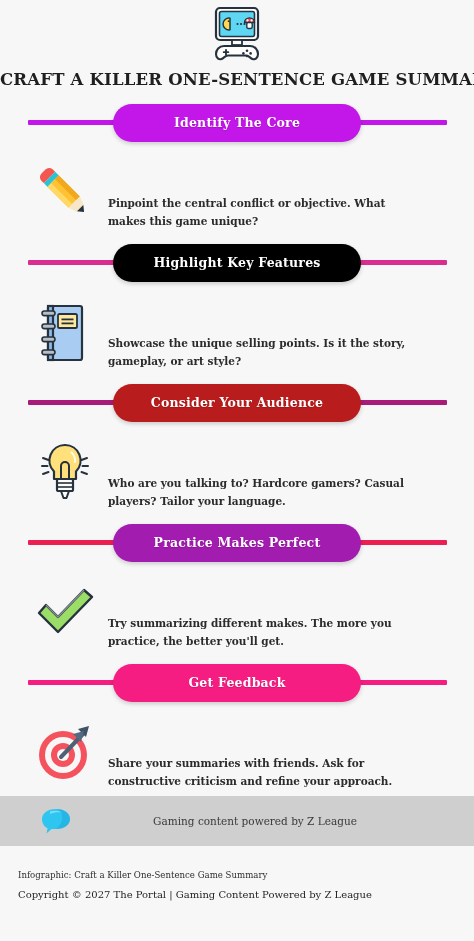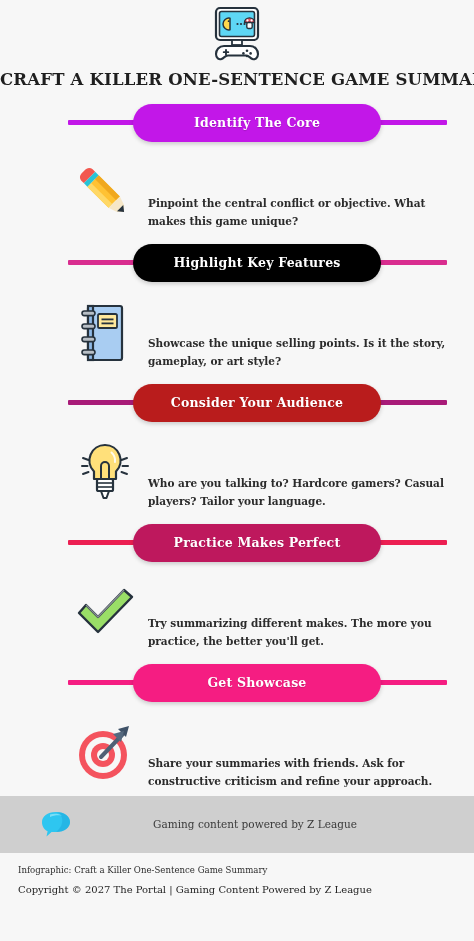--- a/index.html
+++ b/index.html
@@ -49,21 +49,20 @@
   }
 
   
   .steps {
     margin-top: 14px;
     flex: 0 0 auto;
   }
   .step {
     position: relative;
     height: 140px;
-    margin-left: 40px;
   }
   .step:last-child { height: 128px; }
 
   
   .banner {
     position: relative;
     height: 38px;
     display: flex;
     align-items: center;
     justify-content: center;
@@ -121,21 +120,21 @@
     font-weight: bold;
     font-size: 10.5px;
     line-height: 1.65;
     color: #2b2b2b;
     max-width: 300px;
   }
 
   
   .brand-band {
     margin-top: 4px;
-    height: 57px;
+    height: 50px;
     background: #cfcfcf;
     display: flex;
     align-items: center;
     padding: 0 28px;
   }
   .brand-icon {
     width: 56px;
     flex: 0 0 56px;
     display: flex;
     align-items: center;
@@ -146,21 +145,21 @@
     text-align: center;
     font-family: "DejaVu Serif", "Liberation Serif", serif;
     font-size: 10.5px;
     color: #3a3a3a;
     padding-right: 20px;
   }
 
   
   .footer {
     background: #f7f7f7;
-    padding: 12px 18px 0 18px;
+    padding: 24px 18px 0 18px;
   }
   .footer-caption {
     font-family: "DejaVu Serif", "Liberation Serif", serif;
     font-size: 8.6px;
     color: #2e2e2e;
     line-height: 1.2;
     margin-bottom: 9px;
   }
   .footer-copyright {
     font-family: "DejaVu Serif", "Liberation Serif", serif;
@@ -306,40 +305,40 @@
             <path d="M26 49 L34 49 L31.5 56 L28.5 56 Z" fill="#ffffff" stroke="#26323d" stroke-width="2" stroke-linejoin="round"></path>
           </svg>
         </div>
         <div class="step-text">Who are you talking to? Hardcore gamers? Casual players? Tailor your language.</div>
       </div>
     </div>
 
     <div class="step">
       <div class="banner">
         <div class="banner-rule" style="background:#ec1f52"></div>
-        <div class="pill" style="background:#be185d">
+        <div class="pill" style="background:#a21caf">
           <span class="pill-label">Practice Makes Perfect</span>
         </div>
       </div>
       <div class="step-body">
         <div class="step-icon">
           <svg width="64" height="56" viewBox="0 0 64 56">
             <path d="M6 28 L13 20 L25 32 L51 5 L59 12 L25 47 Z" fill="#9ade67" stroke="#26323d" stroke-width="2.4" stroke-linejoin="round"></path>
             <path d="M13 20 L25 32 L51 5" fill="none" stroke="#ffffff" stroke-width="1.4" opacity="0.45"></path>
           </svg>
         </div>
         <div class="step-text">Try summarizing different makes. The more you practice, the better you'll get.</div>
       </div>
     </div>
 
     <div class="step">
       <div class="banner">
         <div class="banner-rule" style="background:#f51d82"></div>
         <div class="pill" style="background:#f51d82">
-          <span class="pill-label">Get Showcase</span>
+          <span class="pill-label">Get Feedback</span>
         </div>
       </div>
       <div class="step-body">
         <div class="step-icon">
           <svg width="60" height="60" viewBox="0 0 60 60">
             <circle cx="28" cy="32" r="24" fill="#f4535e"></circle>
             <circle cx="28" cy="32" r="18" fill="#f7f7f7"></circle>
             <circle cx="28" cy="32" r="12" fill="#f4535e"></circle>
             <circle cx="28" cy="32" r="6" fill="#f7f7f7"></circle>
 

